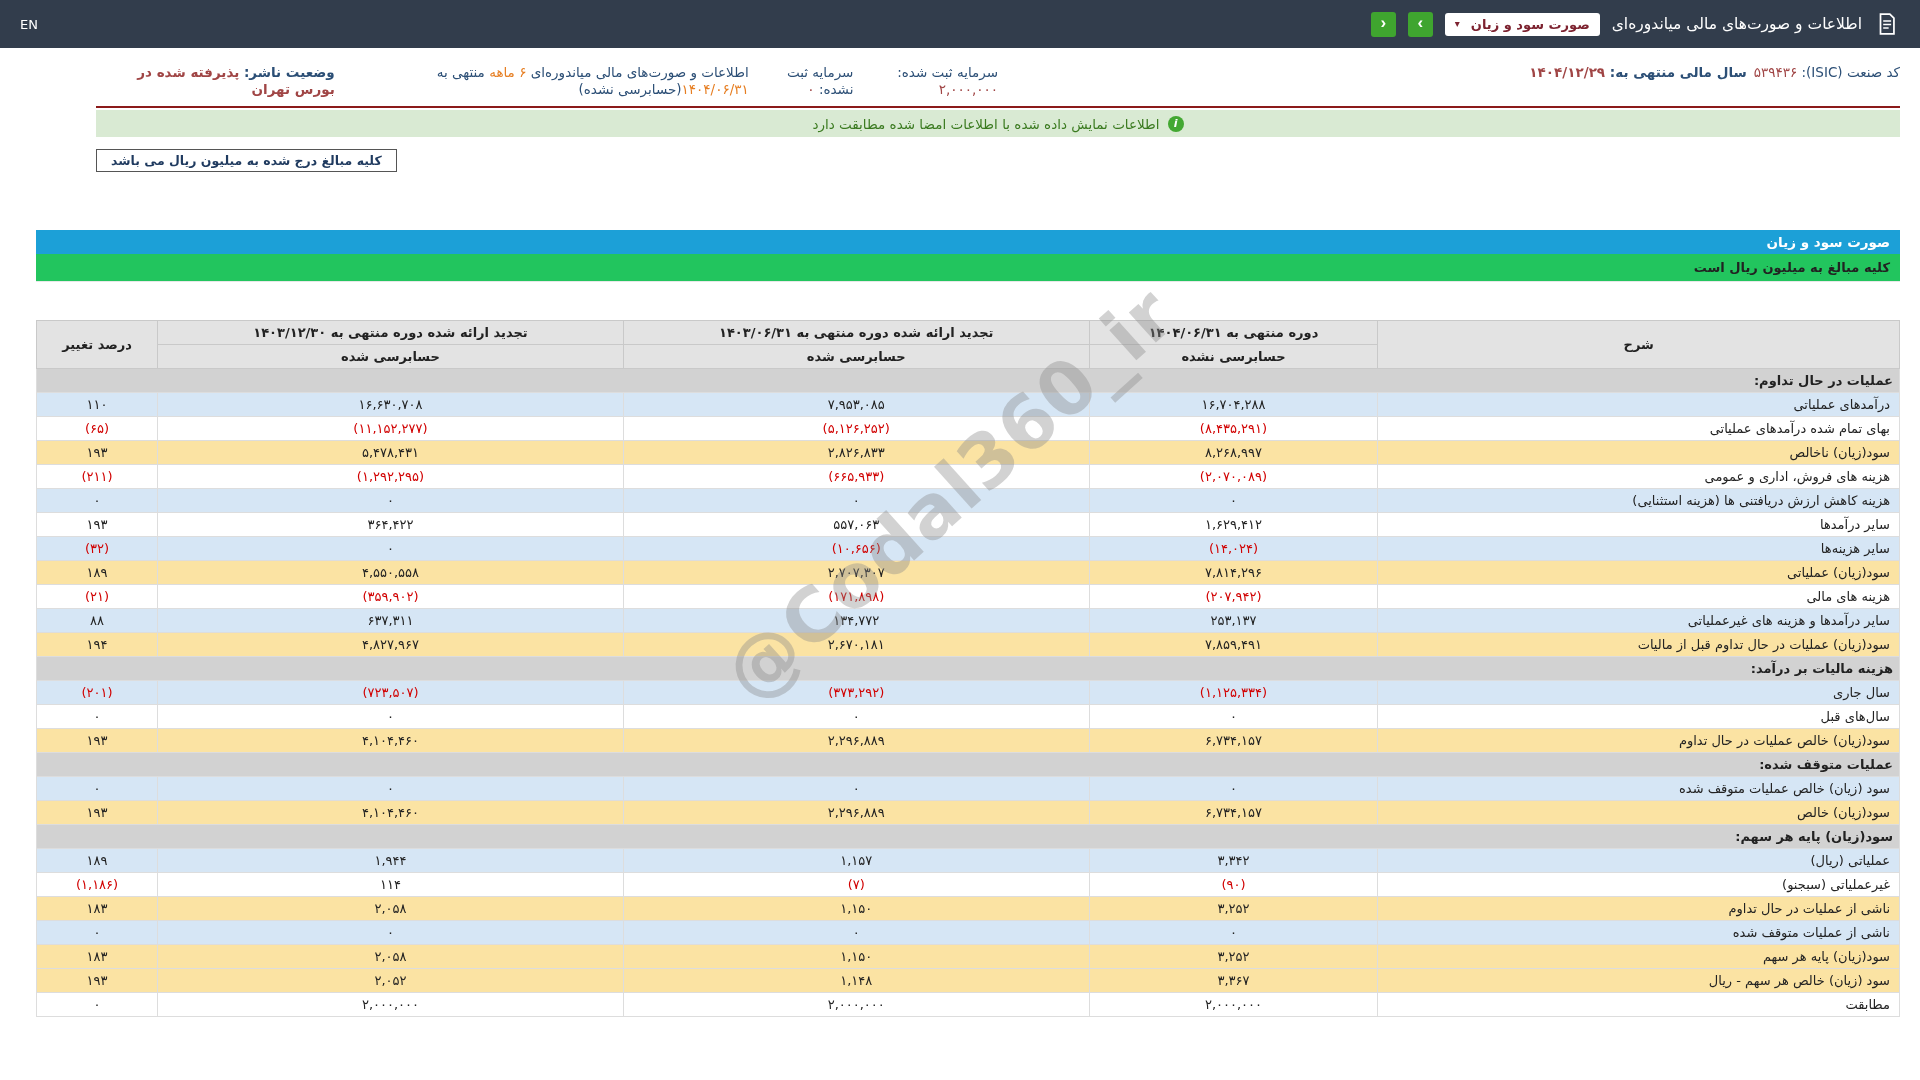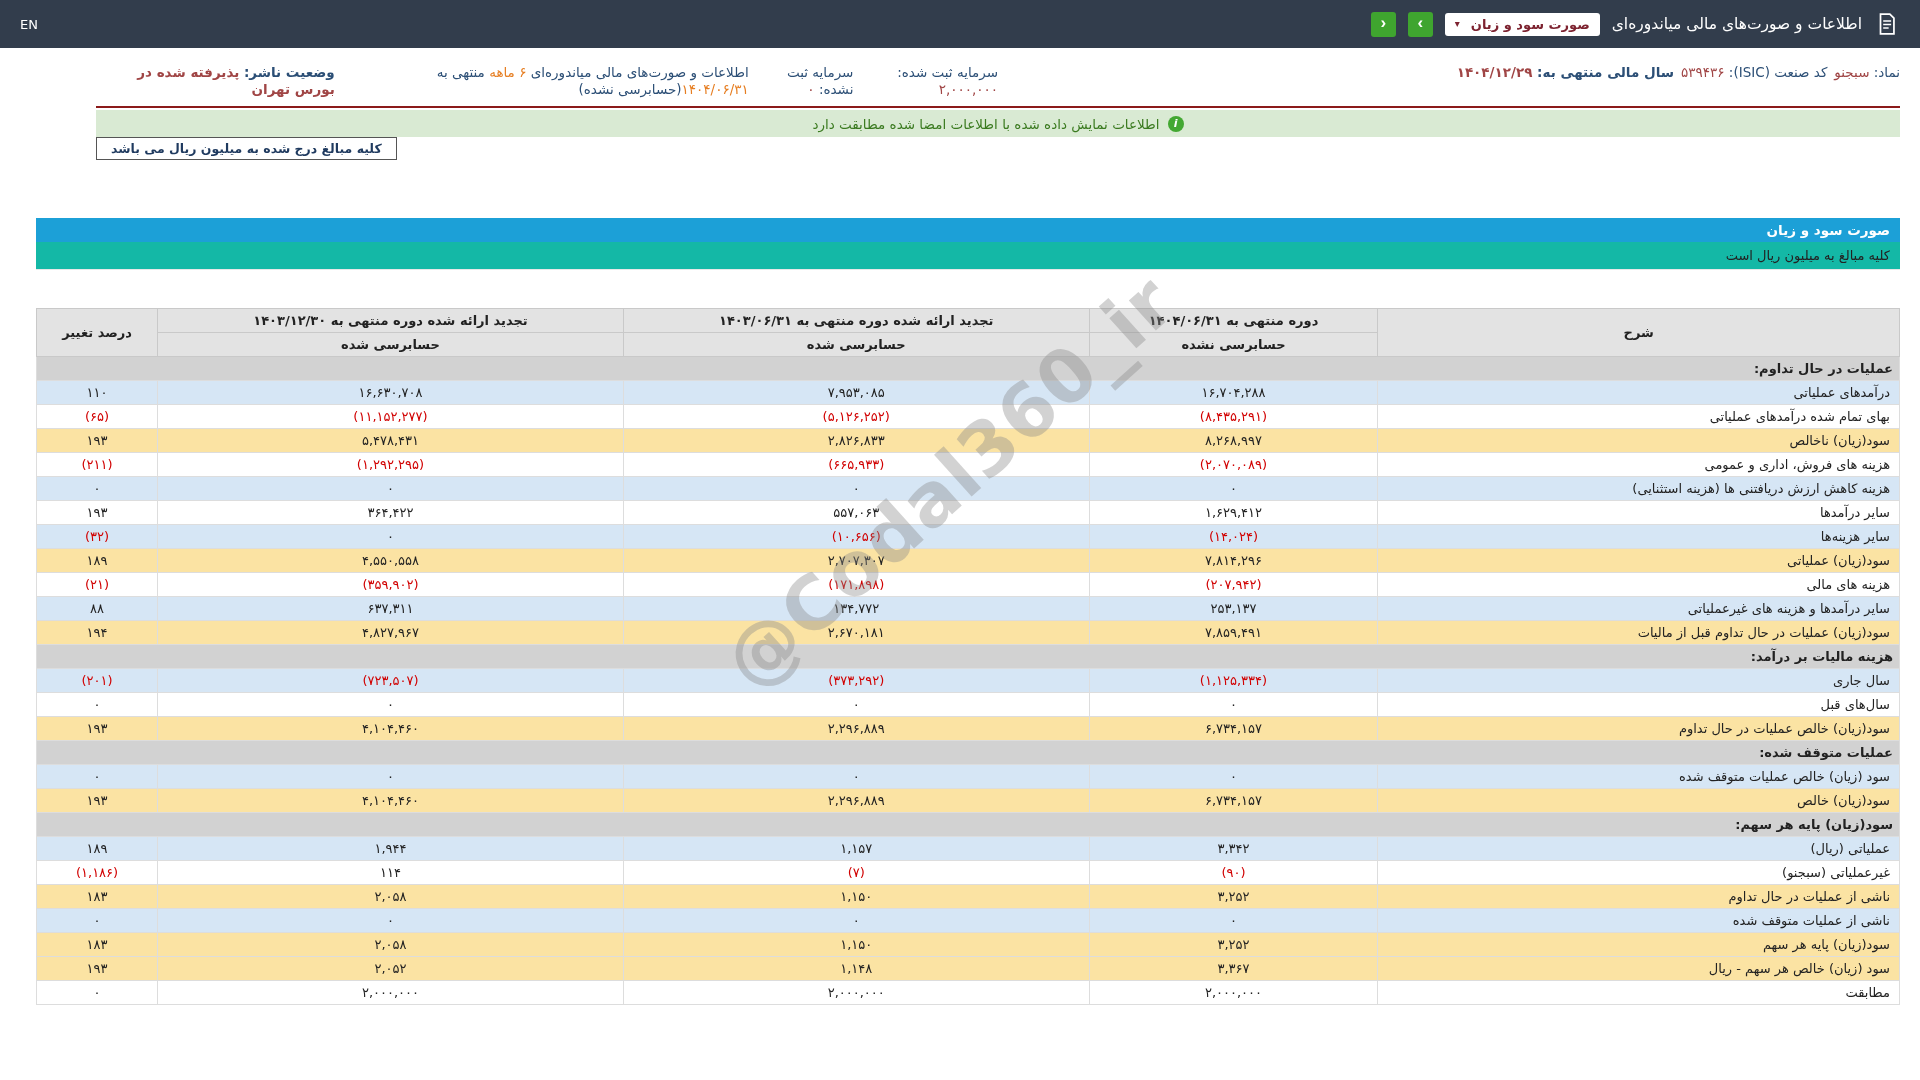--- a/index.html
+++ b/index.html
@@ -51,35 +51,35 @@
     margin-top: 2px; background: #d9ead3; height: 27px;
     display: flex; align-items: center; justify-content: center; gap: 8px;
     color: #3a7a1f; font-size: 13.5px;
   }
   .info-icon {
     width: 16px; height: 16px; border-radius: 50%;
     background: #43a832; color: #fff; font-size: 11px; font-weight: bold;
     font-style: italic; display: flex; align-items: center; justify-content: center;
     flex: 0 0 auto;
   }
-  .unit-box-row { display: flex; justify-content: flex-end; }
+  .unit-box-row { display: flex; justify-content: flex-end; margin-top: 12px; }
   .unit-box {
     border: 1px solid #555; background: #fff;
     padding: 3px 14px; font-size: 12.5px; font-weight: bold; color: #1f3a5f;
   }
 
   
   .main-wrap { margin: 58px 20px 24px 36px; }
   .section-bar {
     background: #1ca0d7; color: #fff; font-weight: bold;
     font-size: 13.5px; padding: 4px 10px;
   }
   .unit-note {
-    font-weight: normal; font-size: 13px; color: #222;
-    padding: 6px 10px; border-bottom: 1px solid #e8e8e8; background: #14b8a6;
+    font-weight: bold; font-size: 13px; color: #222;
+    padding: 6px 10px; border-bottom: 1px solid #e8e8e8; background: #22c55e;
   }
   .table-zone { margin-top: 38px; position: relative; }
   .watermark {
     position: absolute; top: 25%; left: 49%;
     transform: translate(-50%, -50%) rotate(-42deg);
     direction: ltr; white-space: nowrap; pointer-events: none;
     font-size: 74px; font-weight: bold; letter-spacing: 1px;
     color: #8a8a8a; opacity: 0.38; z-index: 3;
   }
 
@@ -123,21 +123,20 @@
     </button>
   </div>
   <div class="topbar-group">
     <span class="lang-btn">EN</span>
   </div>
 </header>
 
 <section class="info-wrap">
   <div class="info-grid">
     <div class="info-col">
-        <div class="info-row"><span class="info-label">نماد: </span><span class="info-value">سبجنو</span></div>
         <div class="info-row"><span class="info-label">کد صنعت (ISIC): </span><span class="info-value">۵۳۹۴۳۶</span></div>
         <div class="info-row bold"><span class="info-label">سال مالی منتهی به: </span><span class="info-value">۱۴۰۴/۱۲/۲۹</span></div>
       </div>
     <div class="info-col">
         <div class="info-row"><span class="info-label">سرمایه ثبت شده: </span><span class="info-value">۲,۰۰۰,۰۰۰</span></div>
         <div class="info-row"><span class="info-label">سرمایه ثبت نشده: </span><span class="info-value">۰</span></div>
         <div class="info-row"><span class="info-label">اطلاعات و صورت‌های مالی میاندوره‌ای </span><span class="info-label hl">۶ ماهه</span><span class="info-label"> منتهی به </span><span class="info-label hl">۱۴۰۴/۰۶/۳۱</span><span class="info-label">(حسابرسی نشده)</span></div>
         <div class="info-row bold"><span class="info-label">وضعیت ناشر: </span><span class="info-value">پذیرفته شده در بورس تهران</span></div>
       </div>
   </div>

